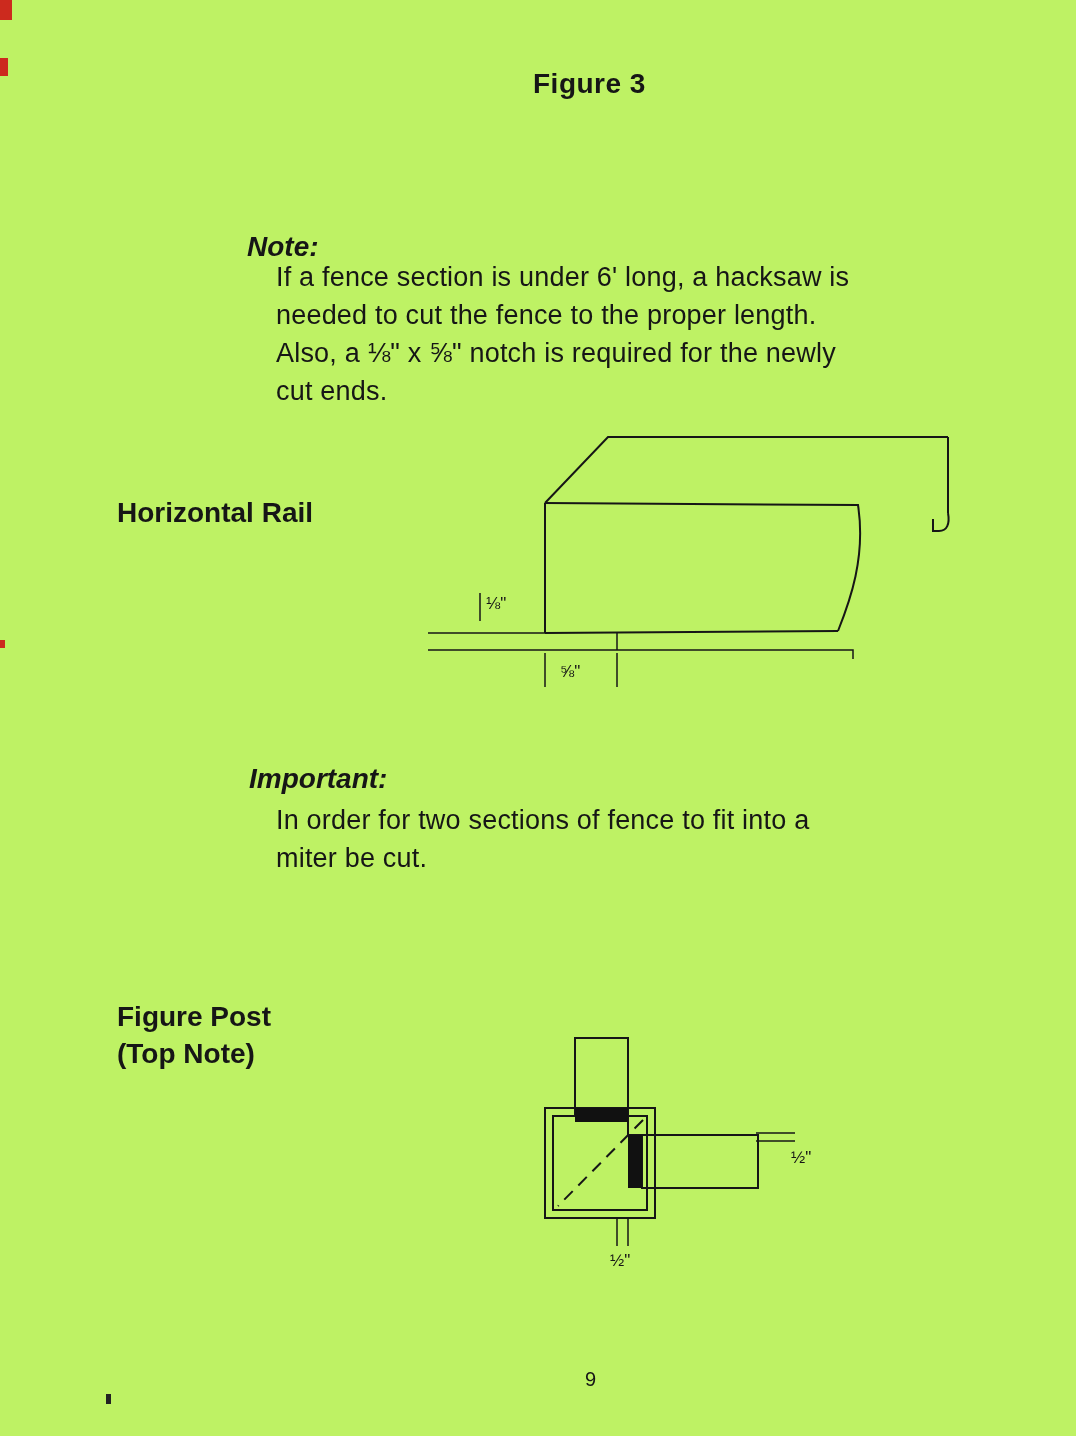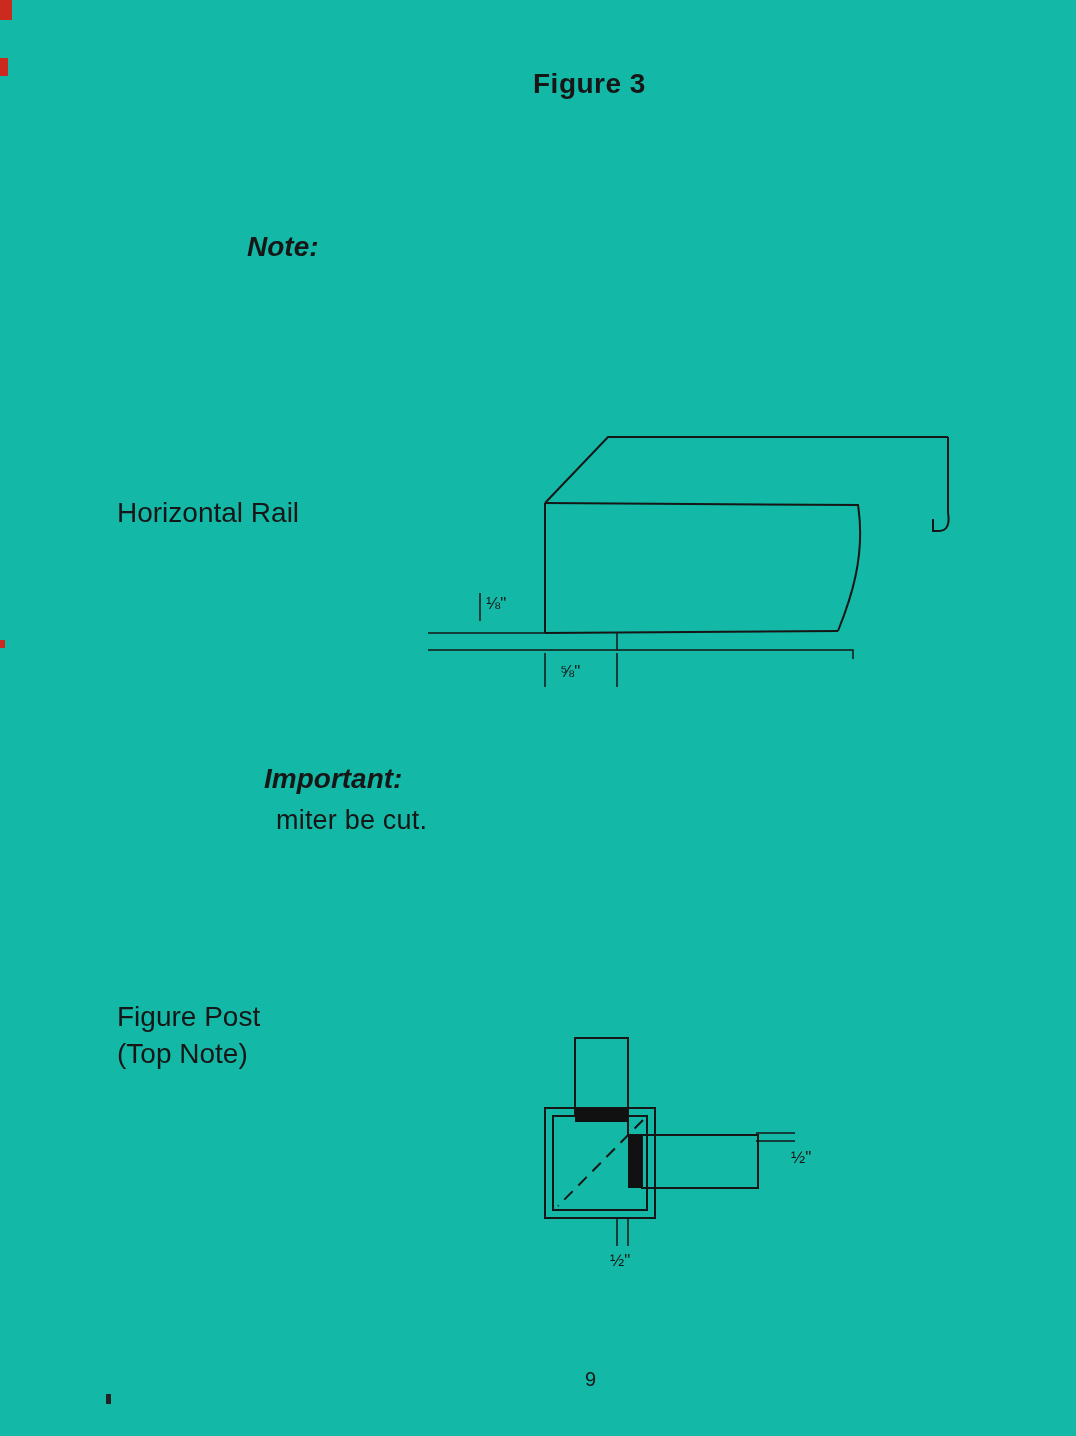--- a/index.html
+++ b/index.html
@@ -5,21 +5,21 @@
   html, body {
     margin: 0;
     padding: 0;
     background: #e8e6e2;
   }
   .page {
     position: relative;
     width: 1076px;
     height: 1436px;
     margin: 0 auto;
-    background: #14b8a6;
+    background: #bef264;
     overflow: hidden;
     font-family: "Liberation Sans", sans-serif;
     color: #161616;
   }
   .abs { position: absolute; }
   .figure-title {
     font-size: 28px;
     font-weight: bold;
     letter-spacing: 0.5px;
   }
@@ -28,21 +28,21 @@
     font-weight: bold;
     font-style: italic;
   }
   .body-text {
     font-size: 27px;
     line-height: 38px;
     letter-spacing: 0.2px;
   }
   .label-bold {
     font-size: 28px;
-    font-weight: normal;
+    font-weight: bold;
     line-height: 37px;
   }
   .page-number {
     font-size: 20px;
   }
   svg text {
     font-family: "Liberation Sans", sans-serif;
     font-size: 17px;
     fill: #161616;
   }
@@ -59,20 +59,26 @@
 <div class="page">
 
   <div class="abs scan-red" style="left:0; top:0; width:12px; height:20px;"></div>
   <div class="abs scan-red" style="left:0; top:58px; width:8px; height:18px;"></div>
   <div class="abs scan-red" style="left:0; top:640px; width:5px; height:8px;"></div>
   <div class="abs scan-speck" style="left:106px; top:1394px; width:5px; height:10px;"></div>
 
   <div class="abs figure-title" style="left:533px; top:68px;">Figure 3</div>
 
   <div class="abs heading-bi" style="left:247px; top:220px;margin-top:11px;">Note:</div>
+  <div class="abs body-text" style="left:276px; top:258px;">
+    <div>If a fence section is under 6' long, a hacksaw is</div>
+    <div>needed to cut the fence to the proper length.</div>
+    <div>Also, a ⅛" x ⅝" notch is required for the newly</div>
+    <div>cut ends.</div>
+  </div>
 
   <div class="abs label-bold" style="left:117px; top:494px;">Horizontal Rail</div>
 
   <svg class="abs" style="left:420px; top:425px;" width="560" height="270" viewBox="0 0 560 270">
 
     <path d="M125,78 L188,12 L528,12" fill="none" stroke="#161616" stroke-width="2"></path>
 
     <path d="M125,78 L438,80 C446,132 430,176 418,206" fill="none" stroke="#161616" stroke-width="2"></path>
 
     <line x1="125" y1="78" x2="125" y2="208" stroke="#161616" stroke-width="2"></line>
@@ -90,22 +96,23 @@
     <line x1="197" y1="208" x2="197" y2="225" stroke="#161616" stroke-width="1.5"></line>
 
     <line x1="60" y1="168" x2="60" y2="196" stroke="#161616" stroke-width="1.5"></line>
     <text x="66" y="184">⅛"</text>
 
     <line x1="125" y1="228" x2="125" y2="262" stroke="#161616" stroke-width="1.5"></line>
     <line x1="197" y1="228" x2="197" y2="262" stroke="#161616" stroke-width="1.5"></line>
     <text x="140" y="252">⅝"</text>
   </svg>
 
-  <div class="abs heading-bi" style="left:264px; top:763px;">Important:</div>
+  <div class="abs heading-bi" style="left:249px; top:763px;">Important:</div>
   <div class="abs body-text" style="left:276px; top:801px;">
+    <div>In order for two sections of fence to fit into a</div>
     <div>miter be cut.</div>
   </div>
 
   <div class="abs label-bold" style="left:117px; top:998px;">
     <div>Figure Post</div>
     <div>(Top Note)</div>
   </div>
 
   <svg class="abs" style="left:520px; top:1030px;" width="330" height="250" viewBox="0 0 330 250">
 

